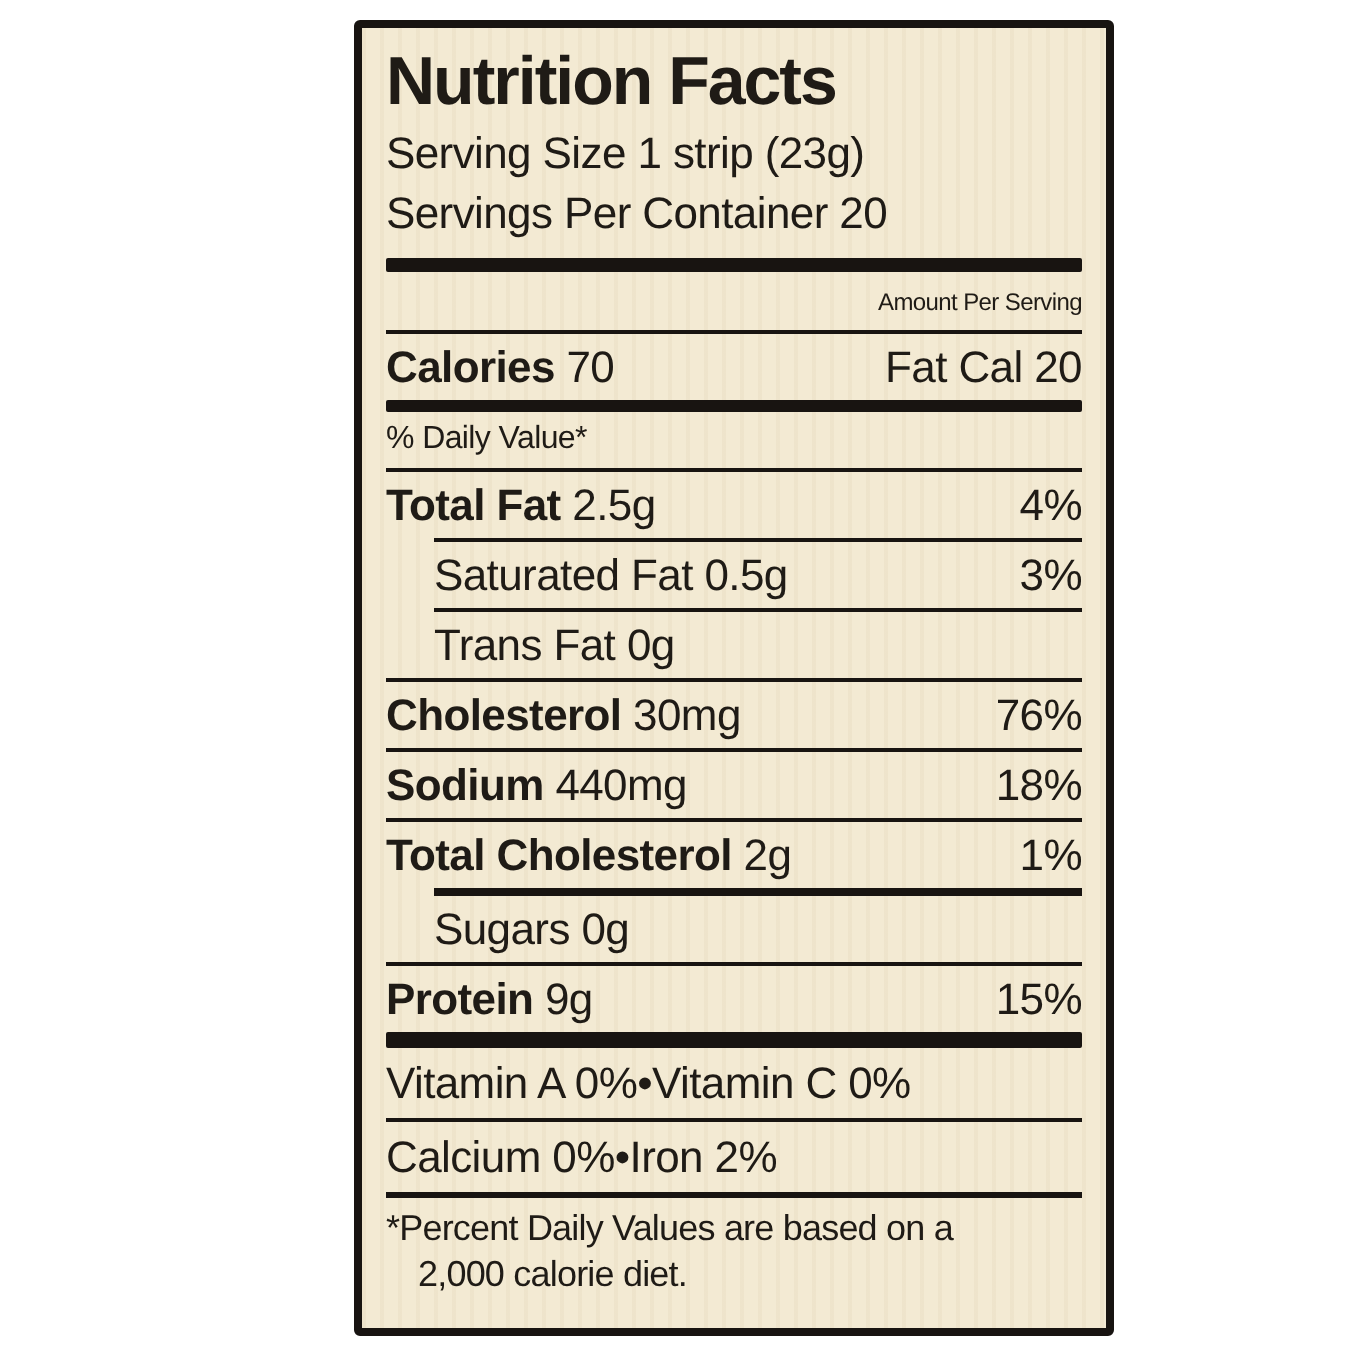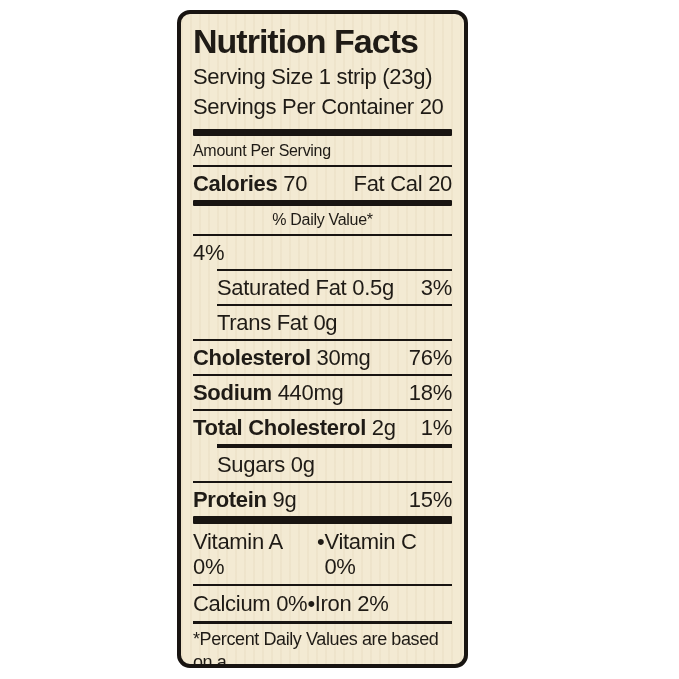--- a/index.html
+++ b/index.html
@@ -8,25 +8,25 @@
     width: 679px;
     height: 679px;
     background: #ffffff;
     font-family: "Liberation Sans", sans-serif;
     color: #1f1b16;
   }
   .nf-label {
     position: absolute;
     left: 177px;
     top: 10px;
-    width: 291px;
+    width: 380px;
     height: 658px;
     box-sizing: border-box;
     border: 4px solid #181411;
-    border-radius: 13px;
+    border-radius: 3px;
     background:
       repeating-linear-gradient(90deg,
         rgba(196,174,134,0.10) 0px, rgba(196,174,134,0.10) 2px,
         rgba(255,255,255,0.0) 2px, rgba(255,255,255,0.0) 9px),
       #f3ead3;
     padding: 4px 12px 8px 12px;
     overflow: hidden;
     letter-spacing: -0.3px;
   }
   .title {
@@ -41,26 +41,27 @@
     line-height: 30px;
   }
   .bar { background: #181411; border-radius: 1px; }
   .bar-7 { height: 7px; margin-top: 7px; }
   .bar-6 { height: 6px; }
   .bar-8 { height: 8px; }
   .sep { height: 2px; background: #181411; }
   .sep.indent { margin-left: 24px; }
   .sep.medium { height: 3px; }
   .small-text {
-    font-size: 16px;
+    font-size: 12px;
     line-height: 20px;
     padding: 5px 0 4px 0;
+    text-align: right;
   }
   .dv-header {
-    text-align: center;
+    text-align: left;
     font-size: 16px;
     line-height: 20px;
     padding: 4px 0 4px 0;
   }
   .row {
     display: flex;
     justify-content: space-between;
     align-items: baseline;
     font-size: 22px;
     line-height: 24px;
@@ -104,20 +105,21 @@
     <span class="left"><span class="b">Calories</span> <span>70</span></span>
     <span class="right"><span>Fat Cal</span> <span>20</span></span>
   </div>
 
   <div class="bar bar-6"></div>
 
   <div class="dv-header">% Daily Value*</div>
   <div class="sep"></div>
 
   <div class="row">
+    <span class="left"><span class="b">Total Fat</span> <span>2.5g</span></span>
     <span class="dv">4%</span>
   </div>
   <div class="sep indent"></div>
 
   <div class="row">
     <span class="left indent"><span>Saturated Fat</span> <span>0.5g</span></span>
     <span class="dv">3%</span>
   </div>
   <div class="sep indent"></div>
 

